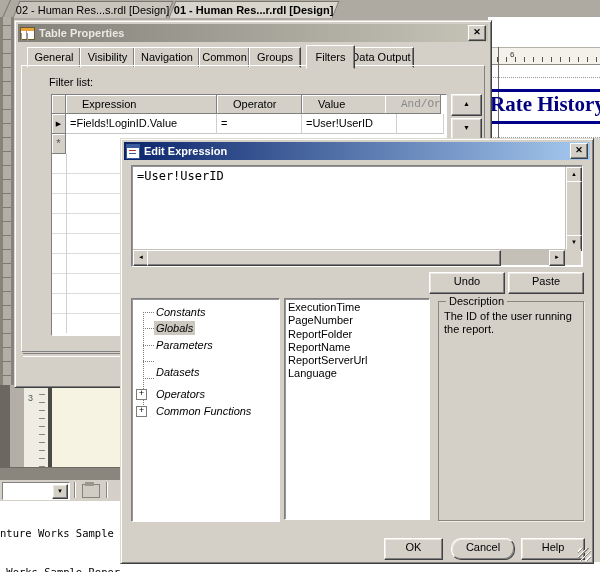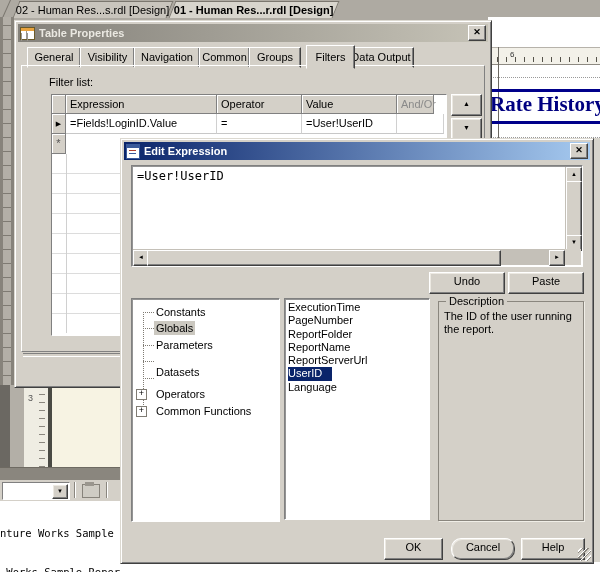--- a/index.html
+++ b/index.html
@@ -70,21 +70,21 @@
   
   #tp{left:14px;top:20px;width:476px;height:366px;}
   .tp-tab{position:absolute;top:26px;height:19px;background:#d4d0c8;border:1px solid;border-color:#fff #404040 transparent #fff;
           box-shadow:inset -1px 0 0 #808080;font-size:11px;text-align:center;line-height:18px;}
   .tp-tab.active{top:24px;height:22px;z-index:3;line-height:22px;}
   #tp-page{position:absolute;left:6px;top:44px;width:462px;height:285px;border:1px solid;border-color:#fff #808080 #808080 #fff;}
   #filter-label{position:absolute;left:34px;top:55px;}
   #grid{position:absolute;left:36px;top:73px;width:394px;height:240px;background:#fff;
         border:1px solid;border-color:#808080 #fff #fff #808080;}
   .gh{position:absolute;top:0;height:19px;background:#d4d0c8;border-right:1px solid #808080;border-bottom:1px solid #808080;
-      box-shadow:inset 1px 1px 0 #fff;line-height:18px;padding-left:4px;box-sizing:border-box;}
+      box-shadow:inset 1px 1px 0 #fff;line-height:18px;padding-left:16px;box-sizing:border-box;}
   .gc{position:absolute;top:19px;height:20px;background:#fff;border-right:1px solid #d0d0d0;border-bottom:1px solid #c8c8c8;
       line-height:19px;padding-left:4px;box-sizing:border-box;white-space:nowrap;overflow:hidden;}
   .gsel{position:absolute;left:0;width:14px;background:#d4d0c8;border-right:1px solid #808080;border-bottom:1px solid #808080;
         box-shadow:inset 1px 1px 0 #fff;text-align:center;box-sizing:border-box;}
   #grid-empty{position:absolute;left:0;top:59px;width:392px;height:179px;
               background:repeating-linear-gradient(180deg,#fff 0 19px,#dcdcdc 19px 20px);}
   #grid-vline{position:absolute;left:14px;top:59px;width:1px;height:179px;background:#d0d0d0;}
   .updown{width:29px;height:20px;}
   #tp-sep{position:absolute;left:8px;top:332px;width:458px;height:2px;border-top:1px solid #808080;border-bottom:1px solid #fff;}
   #tp-icon{width:13px;height:11px;position:relative;background:#fff;border:1px solid #6b5a2a;}
@@ -97,21 +97,21 @@
   #ee-icon::before{content:"";position:absolute;left:0;top:0;width:100%;height:3px;background:#3a5a9a;}
   #ee-icon::after{content:"";position:absolute;left:2px;top:5px;width:7px;height:1px;background:#b04030;box-shadow:0 3px 0 #3a5a9a;}
   #ee-text{position:absolute;left:10px;top:26px;width:452px;height:102px;box-sizing:border-box;}
   #ee-expr{position:absolute;left:5px;top:3px;font-family:"DejaVu Sans Mono",monospace;font-size:12px;}
   #vscroll{position:absolute;right:1px;top:1px;width:16px;height:84px;background:#c4c0b8;}
   #hscroll{position:absolute;left:1px;bottom:1px;height:16px;right:17px;background:#c4c0b8;}
   .sbtn{position:absolute;width:14px;height:14px;background:#d4d0c8;border:1px solid;border-color:#fff #404040 #404040 #fff;
         box-shadow:inset -1px -1px 0 #808080;}
   .sthumb{position:absolute;background:#d4d0c8;border:1px solid;border-color:#fff #404040 #404040 #fff;box-shadow:inset -1px -1px 0 #808080;}
   #ee-corner{position:absolute;right:1px;bottom:1px;width:16px;height:16px;background:#d4d0c8;}
-  #tree{position:absolute;left:10px;top:159px;width:147px;height:222px;overflow:hidden;}
+  #tree{position:absolute;left:10px;top:159px;width:147px;height:222px;overflow:hidden;font-style:italic;}
   .titem{position:absolute;left:24px;height:14px;line-height:14px;white-space:nowrap;}
   .titem.sel{background:#cbc8c0;padding:0 2px;left:22px;}
   #tree-vline{position:absolute;left:11px;top:13px;height:99px;border-left:1px dotted #7f7b73;}
   .tstub{position:absolute;left:11px;width:11px;height:1px;border-top:1px dotted #7f7b73;}
   .tbox{position:absolute;left:4px;width:9px;height:9px;background:#fff;border:1px solid #7f7b73;
         font-size:9px;line-height:7px;text-align:center;}
   #mlist{position:absolute;left:163px;top:159px;width:146px;height:222px;overflow:hidden;padding:2px 0 0 3px;box-sizing:border-box;}
   .mitem{height:13.3px;line-height:13.3px;white-space:nowrap;}
   .mitem .hl{display:inline-block;background:#0a246a;color:#fff;padding-right:10px;}
   #desc{position:absolute;left:317px;top:162px;width:144px;height:218px;border:1px solid #8a867e;box-shadow:1px 1px 0 #f0eee7;}
@@ -201,21 +201,21 @@
     <div class="tp-tab" style="left:333px;width:64px;"><span>Data Output</span></div>
 
     <div id="tp-page"></div>
     <div id="filter-label">Filter list:</div>
 
     <div id="grid">
       <div class="gsel" style="top:0;height:19px;"></div>
       <div class="gh" style="left:14px;width:151px;"><span>Expression</span></div>
       <div class="gh" style="left:165px;width:85px;"><span>Operator</span></div>
       <div class="gh" style="left:250px;width:95px;"><span>Value</span></div>
-      <div class="gh" style="left:345px;width:37px;color:#8a8a8a;"><span>And/Or</span></div>
+      <div class="gh" style="left:333px;width:56px;color:#8a8a8a;font-family:Liberation Mono, monospace;"><span>And/Or</span></div>
 
       <div class="gsel" style="top:19px;height:20px;line-height:19px;font-size:7px;"><span>▶</span></div>
       <div class="gc" style="left:14px;width:151px;"><span>=Fields!LoginID.Value</span></div>
       <div class="gc" style="left:165px;width:85px;"><span>=</span></div>
       <div class="gc" style="left:250px;width:95px;"><span>=User!UserID</span></div>
       <div class="gc" style="left:345px;width:47px;"><span></span></div>
 
       <div class="gsel" style="top:39px;height:20px;line-height:18px;color:#555;"><span>*</span></div>
       <div id="grid-empty"></div>
       <div id="grid-vline"></div>
@@ -280,21 +280,20 @@
       <div class="tbox" style="top:107px;"><span>+</span></div>
       <div class="titem" style="top:105px;"><span>Common Functions</span></div>
     </div>
 
     <div id="mlist" class="sunken">
       <div class="mitem"><span>ExecutionTime</span></div>
       <div class="mitem"><span>PageNumber</span></div>
       <div class="mitem"><span>ReportFolder</span></div>
       <div class="mitem"><span>ReportName</span></div>
       <div class="mitem"><span>ReportServerUrl</span></div>
-      <div class="mitem"><span class="hl">UserID</span></div>
       <div class="mitem"><span>Language</span></div>
     </div>
 
     <div id="desc">
       <span id="desc-legend">Description</span>
       <div id="desc-text">The ID of the user running the report.</div>
     </div>
 
     <div class="btn" style="left:263px;top:399px;width:57px;height:20px;"><span>OK</span></div>
     <div class="btn" style="left:330px;top:399px;width:62px;height:20px;border-radius:10px;"><span>Cancel</span></div>

